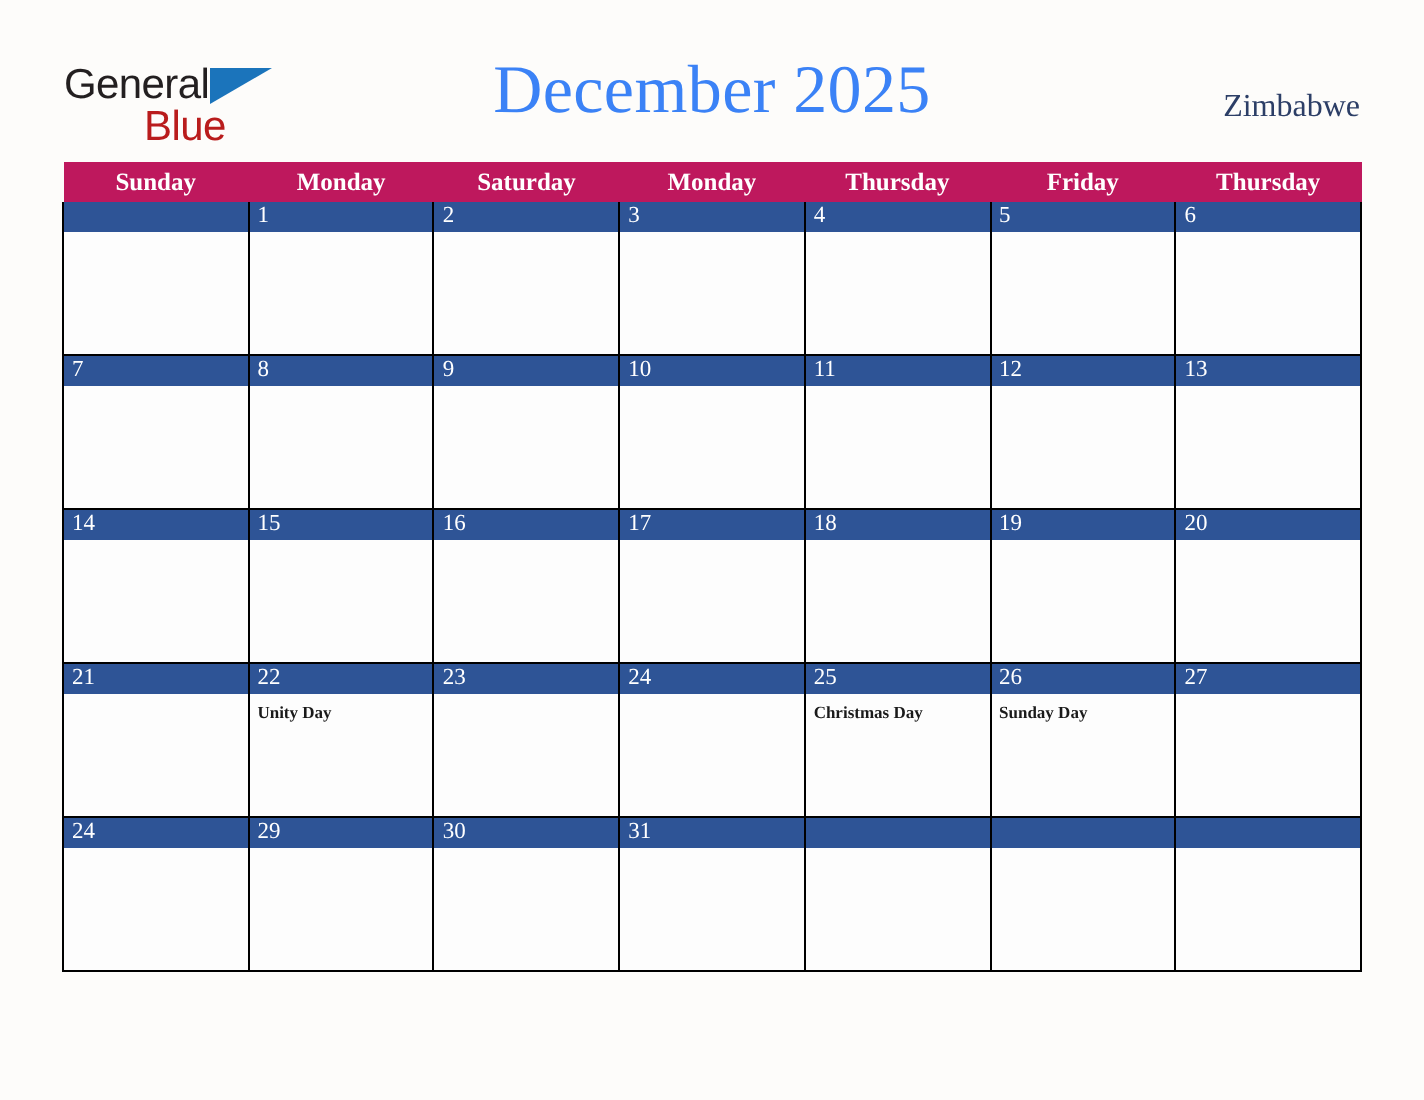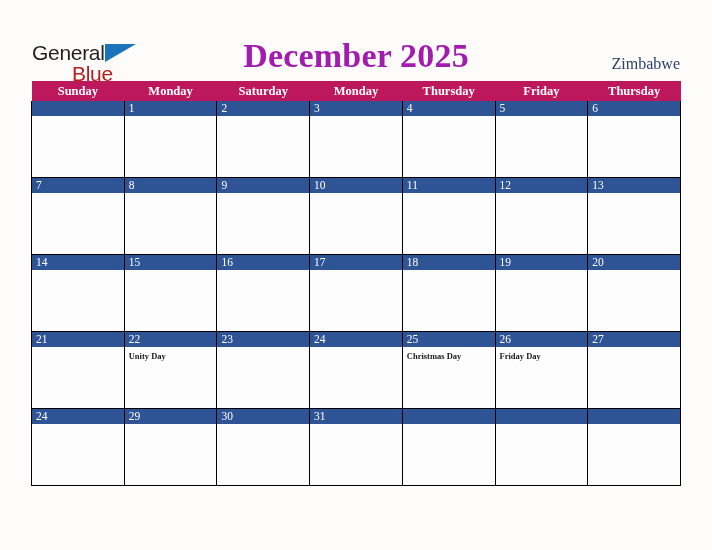--- a/index.html
+++ b/index.html
@@ -17,21 +17,21 @@
   .page {
     position: relative;
     width: 712px;
     height: 550px;
   }
 
   
   .header {
     position: absolute;
     left: 0;
-    top: 10px;
+    top: 0;
     width: 712px;
     height: 76px;
   }
 
   .logo {
     position: absolute;
     left: 32px;
     top: 32px;
     width: 110px;
     height: 44px;
@@ -67,22 +67,22 @@
   }
 
   .title {
     position: absolute;
     left: 0;
     top: 27px;
     width: 712px;
     text-align: center;
     font-family: "Liberation Serif", serif;
     font-size: 34px;
-    color: #a21caf;
-    font-weight: bold;
+    color: #3b82f6;
+    font-weight: normal;
     letter-spacing: 0.2px;
   }
 
   .country {
     position: absolute;
     right: 32px;
     top: 45px;
     font-family: "Liberation Serif", serif;
     font-size: 16px;
     color: #2c3e66;
@@ -323,21 +323,21 @@
               <span class="daynum">25</span>
               <div class="events">
                 <div class="event">Christmas Day</div>
               </div>
             </div>
           </td>
           <td>
             <div class="daycell">
               <span class="daynum">26</span>
               <div class="events">
-                <div class="event">Friday Day</div>
+                <div class="event">Sunday Day</div>
               </div>
             </div>
           </td>
           <td>
             <div class="daycell">
               <span class="daynum">27</span>
             </div>
           </td>
         </tr>
         <tr>

